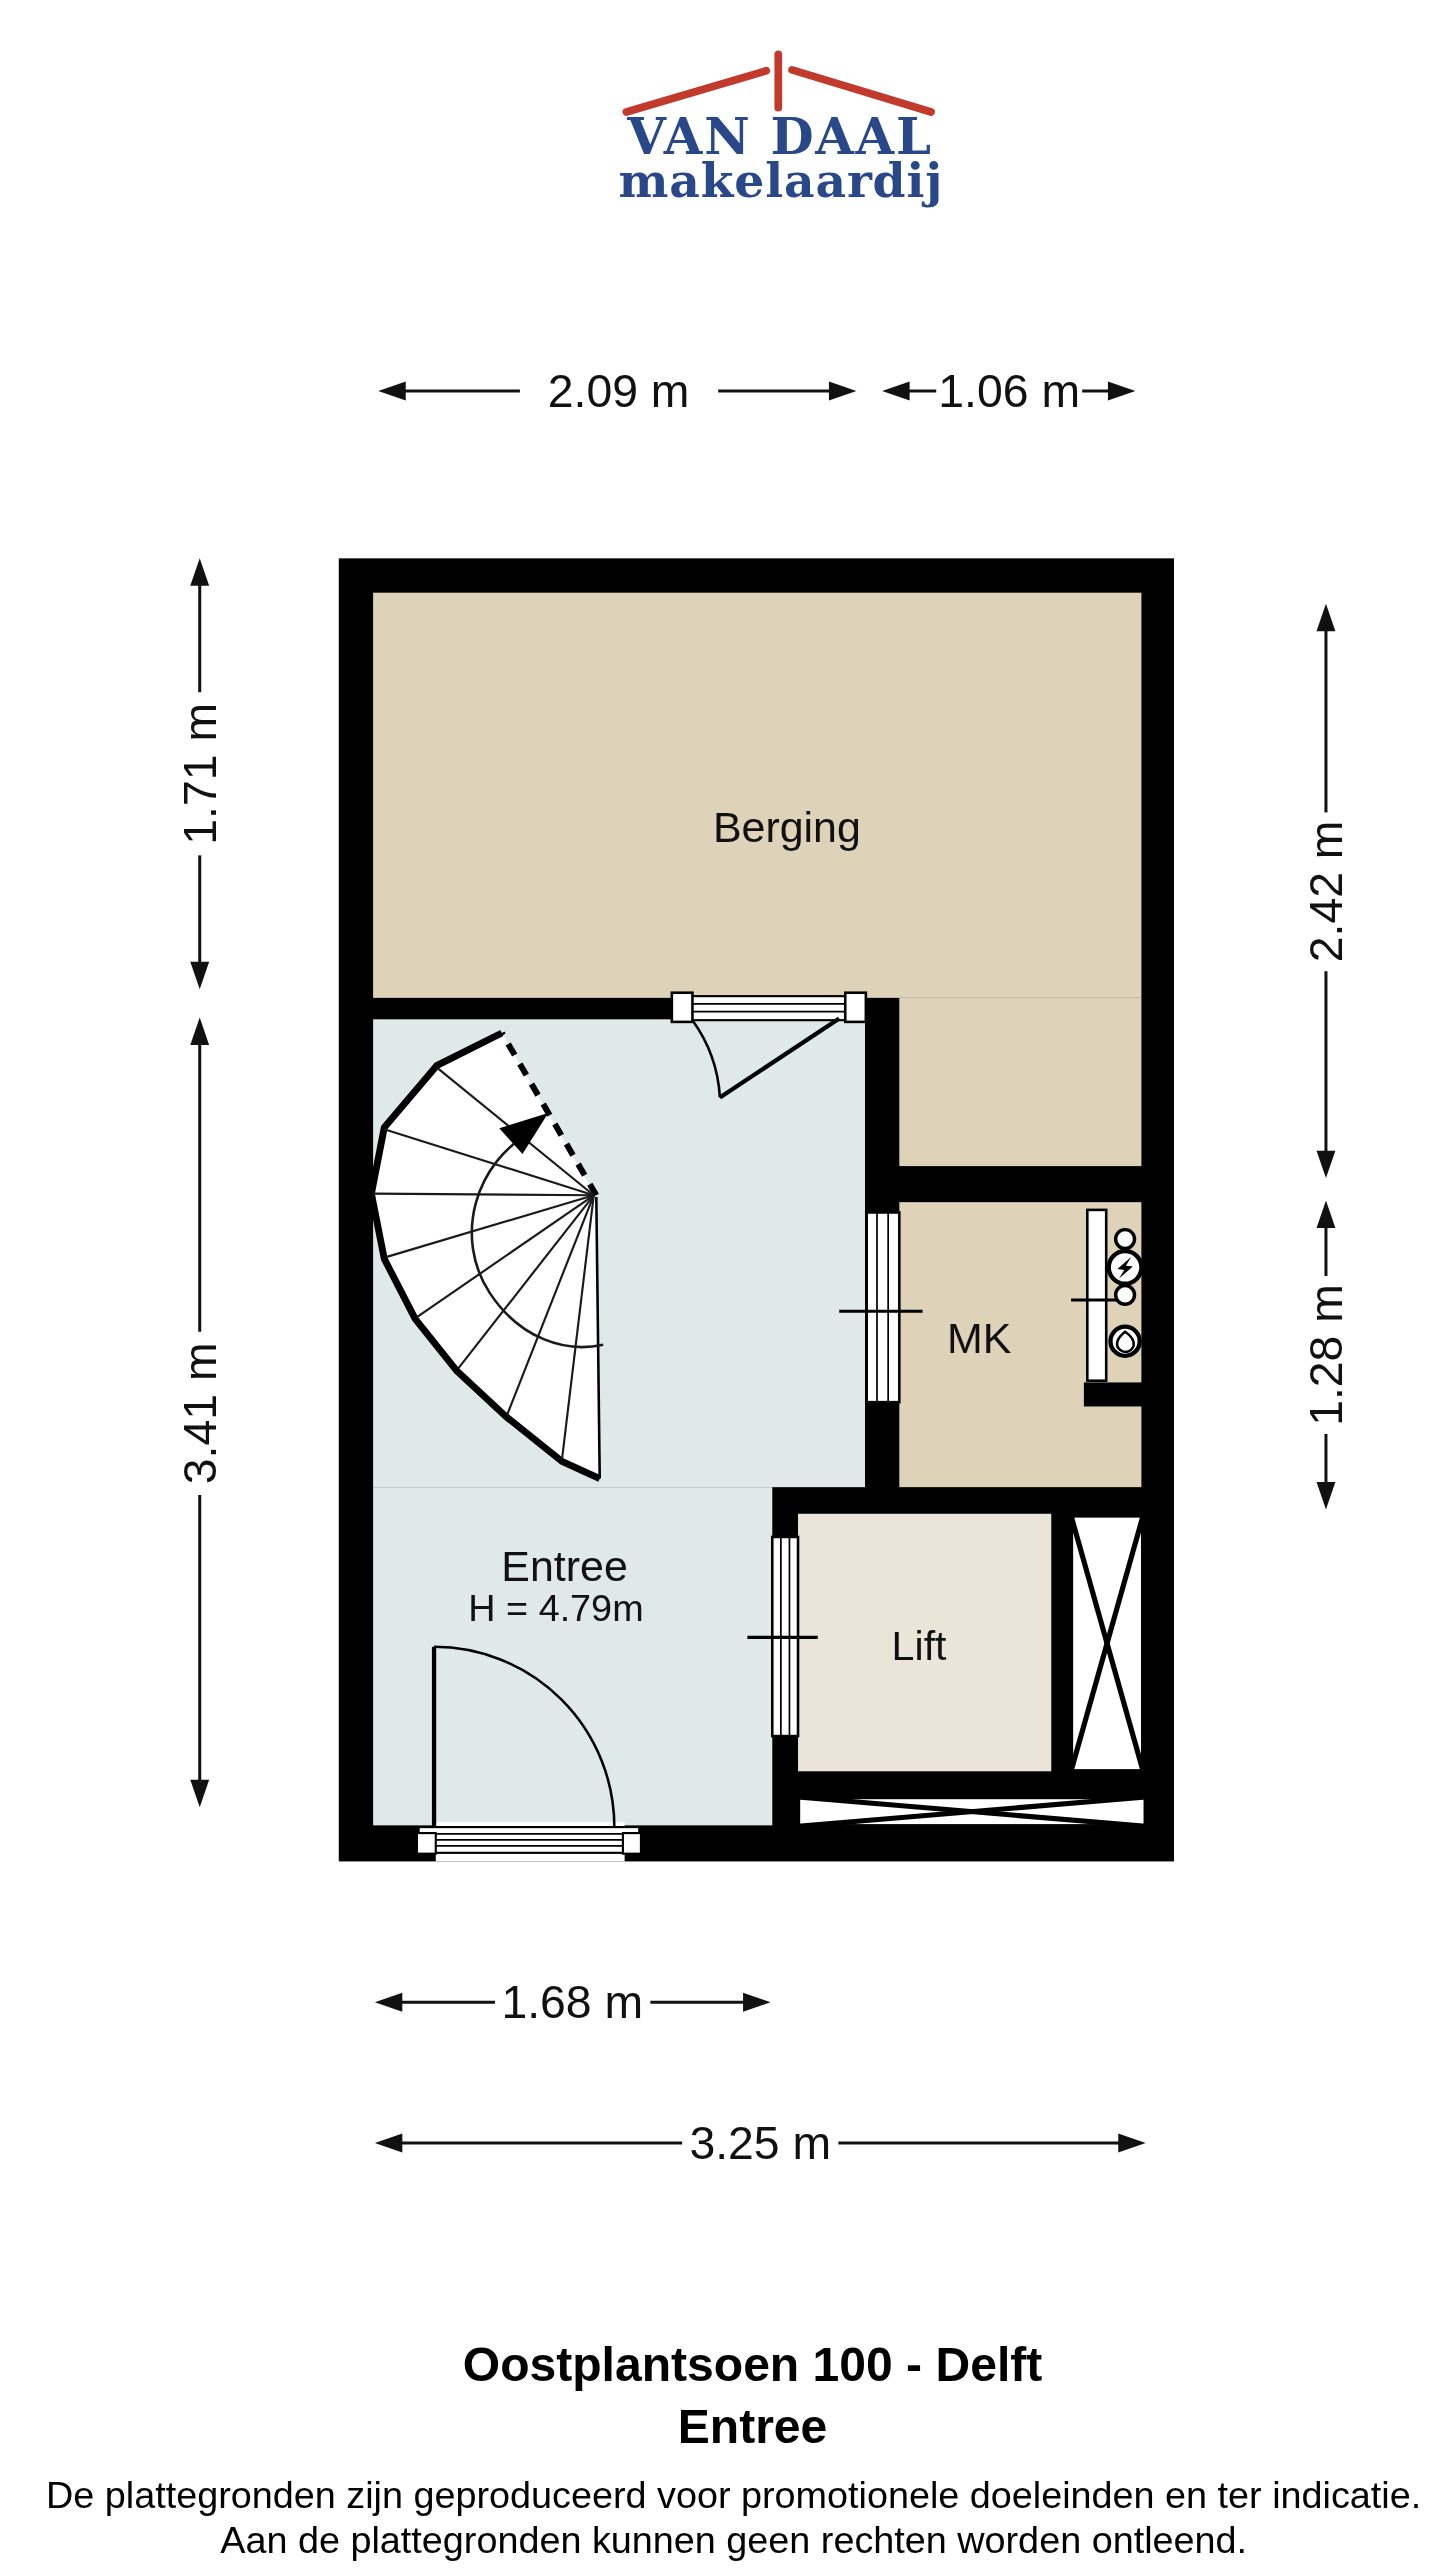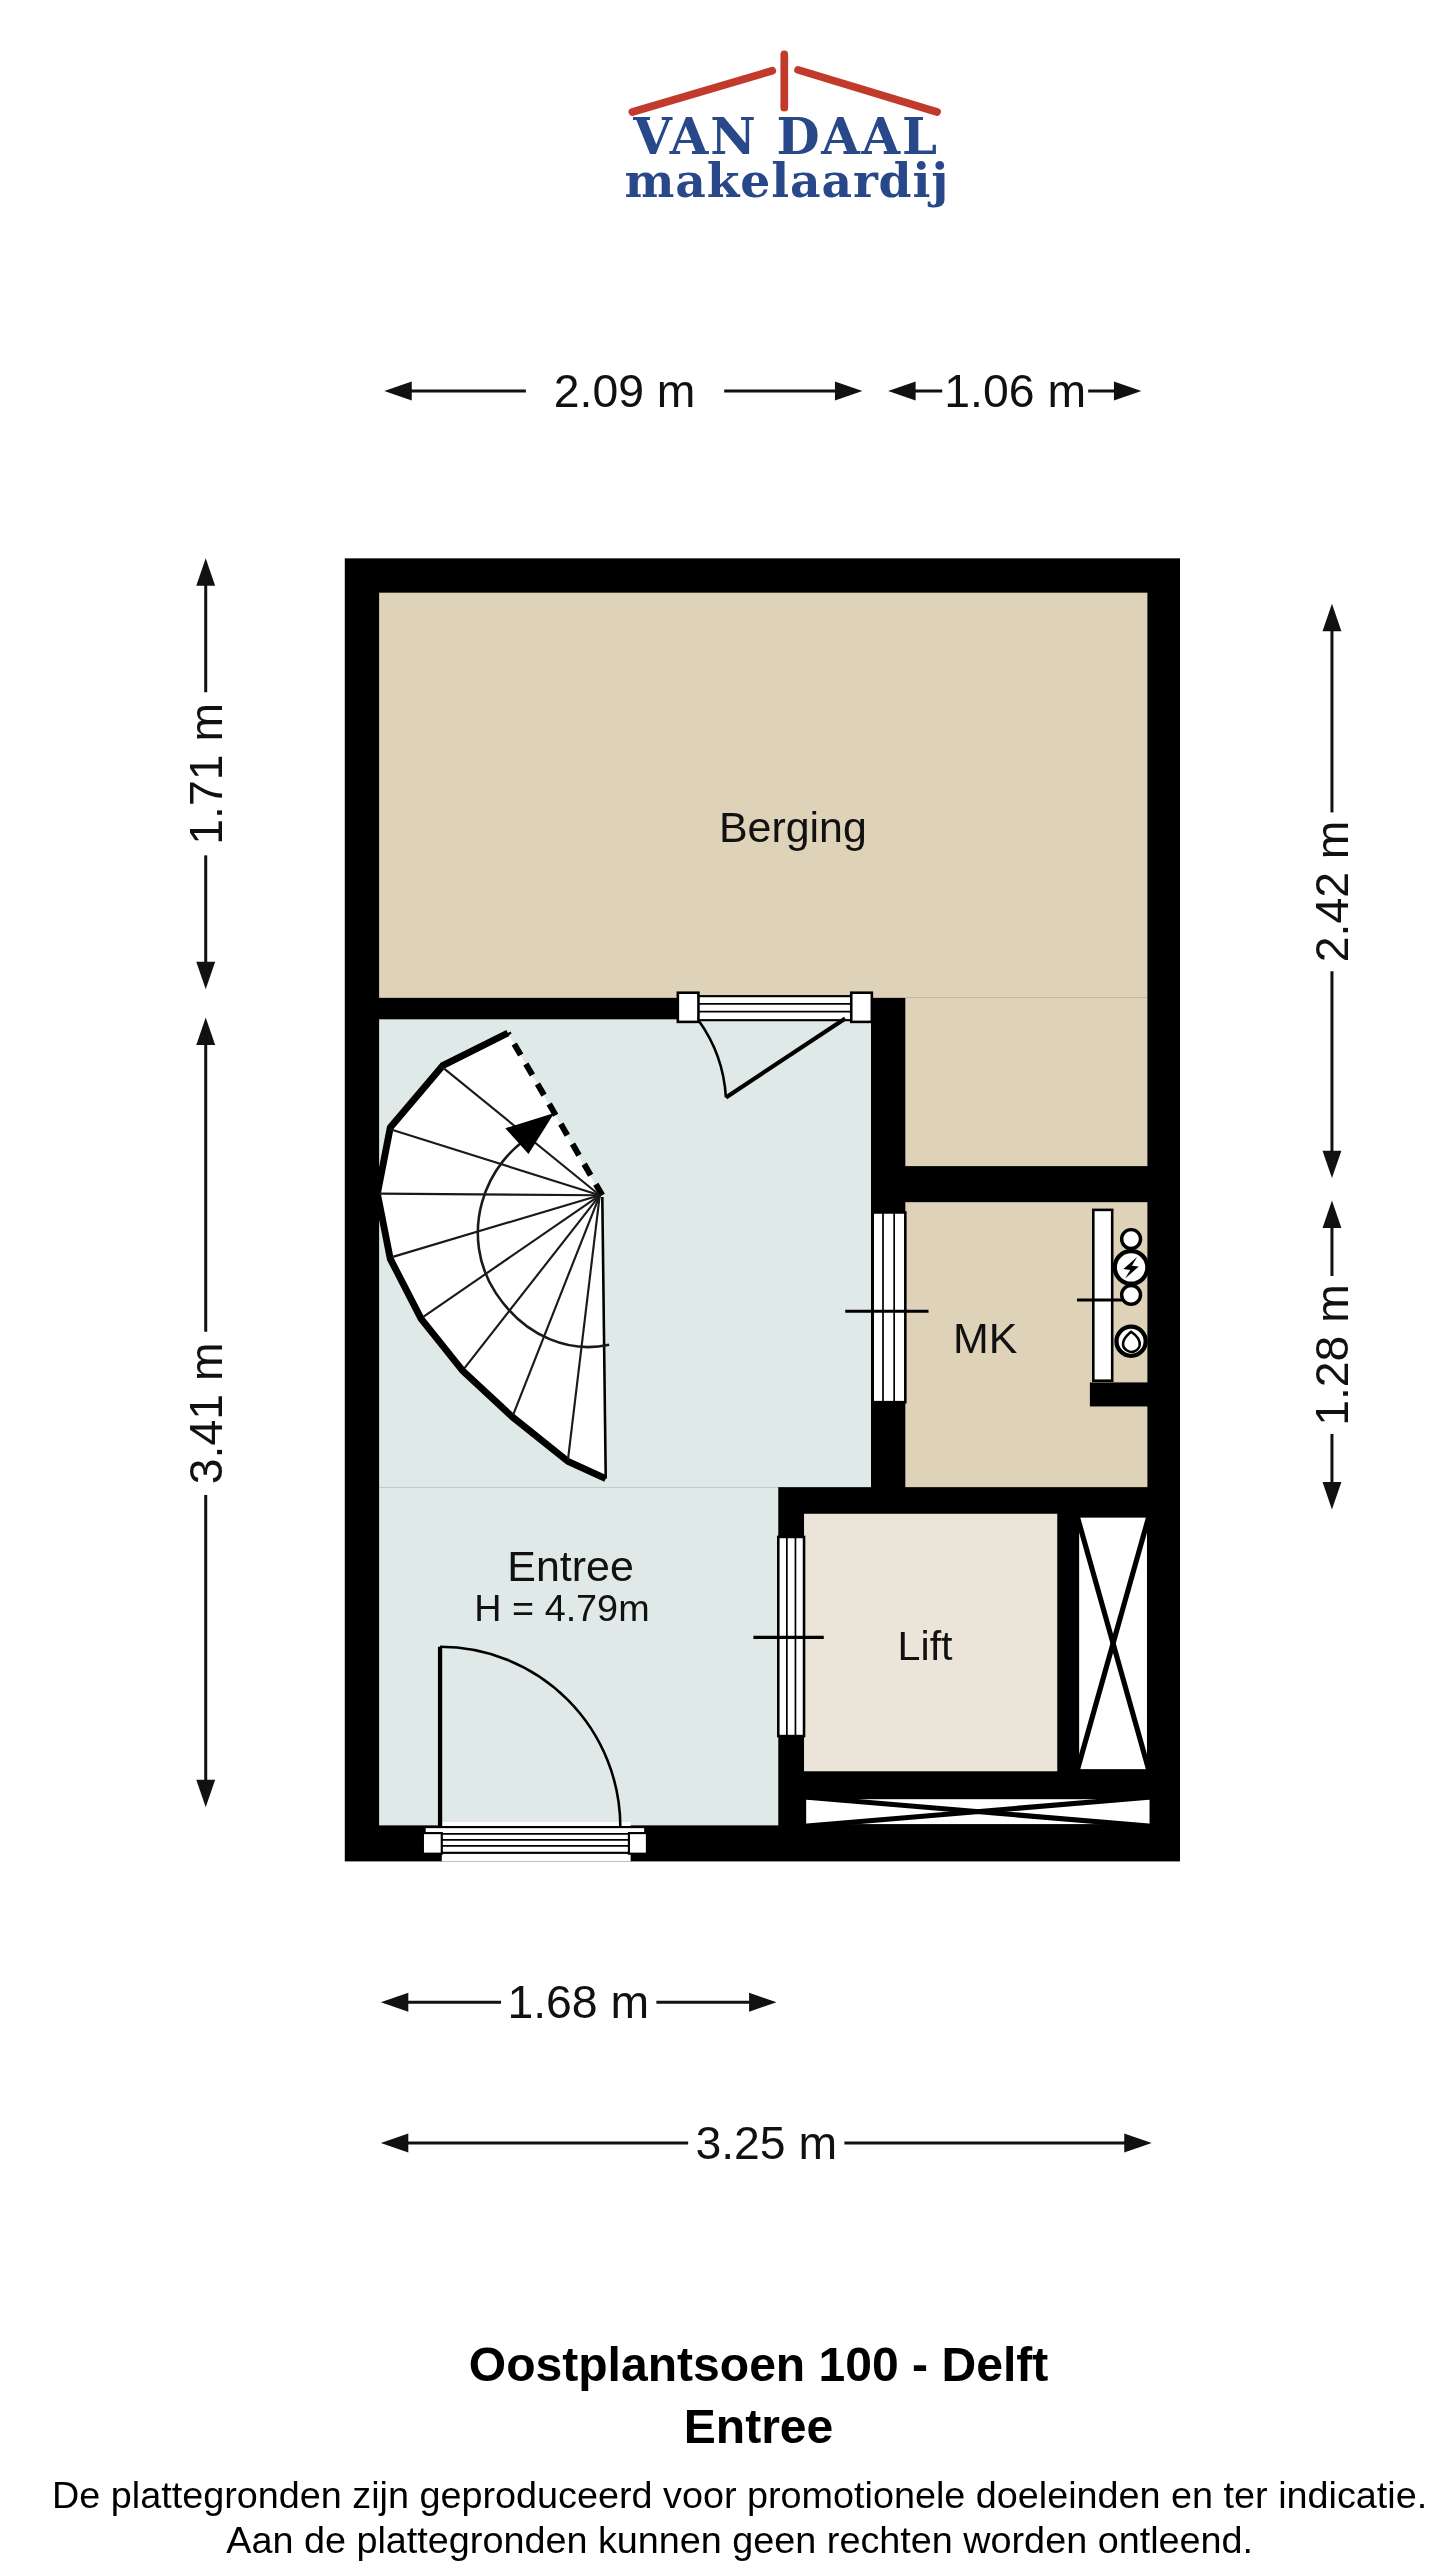--- a/index.html
+++ b/index.html
@@ -2,21 +2,21 @@
 <html style="font-size:13.7px"><head>
 <meta charset="utf-8">
 <style>
   html, body { margin: 0; padding: 0; }
   body {
     width: 1449px; height: 2576px;
     background: #ffffff;
     font-family: "Liberation Sans", sans-serif;
     position: relative;
   }
-  #stage { position: absolute; left: 10px; top: 0; width: 1209px; height: 2576px; }
+  #stage { position: absolute; left: 4px; top: 0; width: 1209px; height: 2576px; }
   svg { display: block; }
   text { user-select: none; }
 </style>
 </head>
 <body>
 
 <div id="stage">
 <svg width="1449" height="2576" viewBox="0 0 1688 3000" xmlns="http://www.w3.org/2000/svg">
 
   <g>

